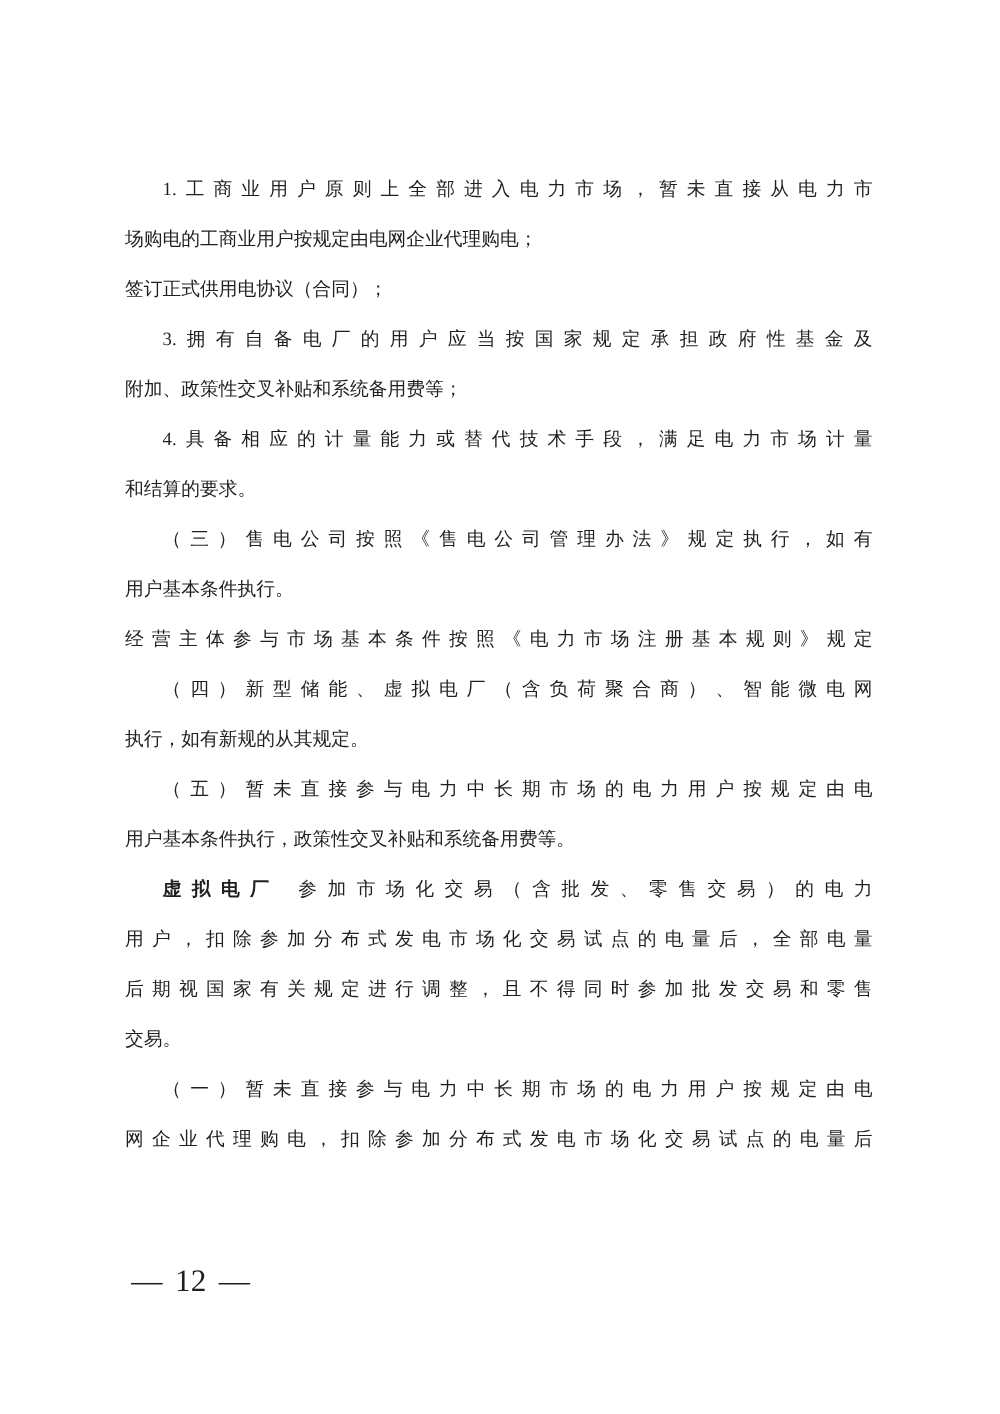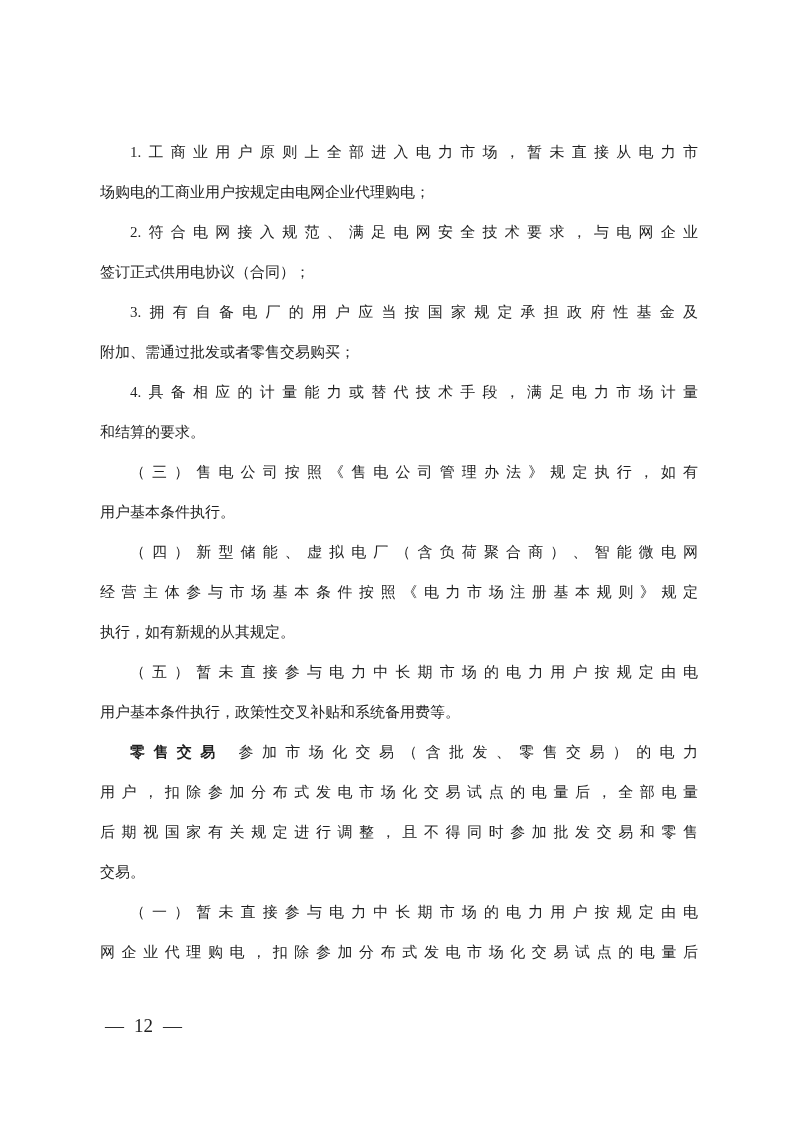--- a/index.html
+++ b/index.html
@@ -36,49 +36,48 @@
     text-align-last: justify;
   }
   .prefix {
     font-weight: bold;
     margin-right: 1em;
   }
   .footer {
     position: absolute;
     left: 100px;
     top: 1011px;
-    font-size: 19px;
+    font-size: 25px;
     line-height: 30px;
     color: #1f1f1f;
   }
   .footer span {
     padding: 0 5px;
   }
 </style>
 </head>
 <body>
 
 <div class="page">
   <div class="doc-body">
       <div class="line first full">1.工商业用户原则上全部进入电力市场，暂未直接从电力市</div>
       <div class="line">场购电的工商业用户按规定由电网企业代理购电；</div>
-      <div class="line first full">2.符合电网接入规范、满足电网安全技术要求，与电网企业</div>
       <div class="line">签订正式供用电协议（合同）；</div>
       <div class="line first full">3.拥有自备电厂的用户应当按国家规定承担政府性基金及</div>
-      <div class="line">附加、需通过批发或者零售交易购买；</div>
+      <div class="line">附加、政策性交叉补贴和系统备用费等；</div>
       <div class="line first full">4.具备相应的计量能力或替代技术手段，满足电力市场计量</div>
       <div class="line">和结算的要求。</div>
       <div class="line first full">（三）售电公司按照《售电公司管理办法》规定执行，如有</div>
       <div class="line">用户基本条件执行。</div>
+      <div class="line full">经营主体参与市场基本条件按照《电力市场注册基本规则》规定</div>
       <div class="line first full">（四）新型储能、虚拟电厂（含负荷聚合商）、智能微电网</div>
-      <div class="line full">经营主体参与市场基本条件按照《电力市场注册基本规则》规定</div>
       <div class="line">执行，如有新规的从其规定。</div>
       <div class="line first full">（五）暂未直接参与电力中长期市场的电力用户按规定由电</div>
       <div class="line">用户基本条件执行，政策性交叉补贴和系统备用费等。</div>
-      <div class="line first full"><span class="prefix">零售交易</span>参加市场化交易（含批发、零售交易）的电力</div>
+      <div class="line first full"><span class="prefix">虚拟电厂</span>参加市场化交易（含批发、零售交易）的电力</div>
       <div class="line full">用户，扣除参加分布式发电市场化交易试点的电量后，全部电量</div>
       <div class="line full">后期视国家有关规定进行调整，且不得同时参加批发交易和零售</div>
       <div class="line">交易。</div>
       <div class="line first full">（一）暂未直接参与电力中长期市场的电力用户按规定由电</div>
       <div class="line full">网企业代理购电，扣除参加分布式发电市场化交易试点的电量后</div>
     </div>
   <div class="footer">
     <span>—</span><span>12</span><span>—</span>
   </div>
 </div>

